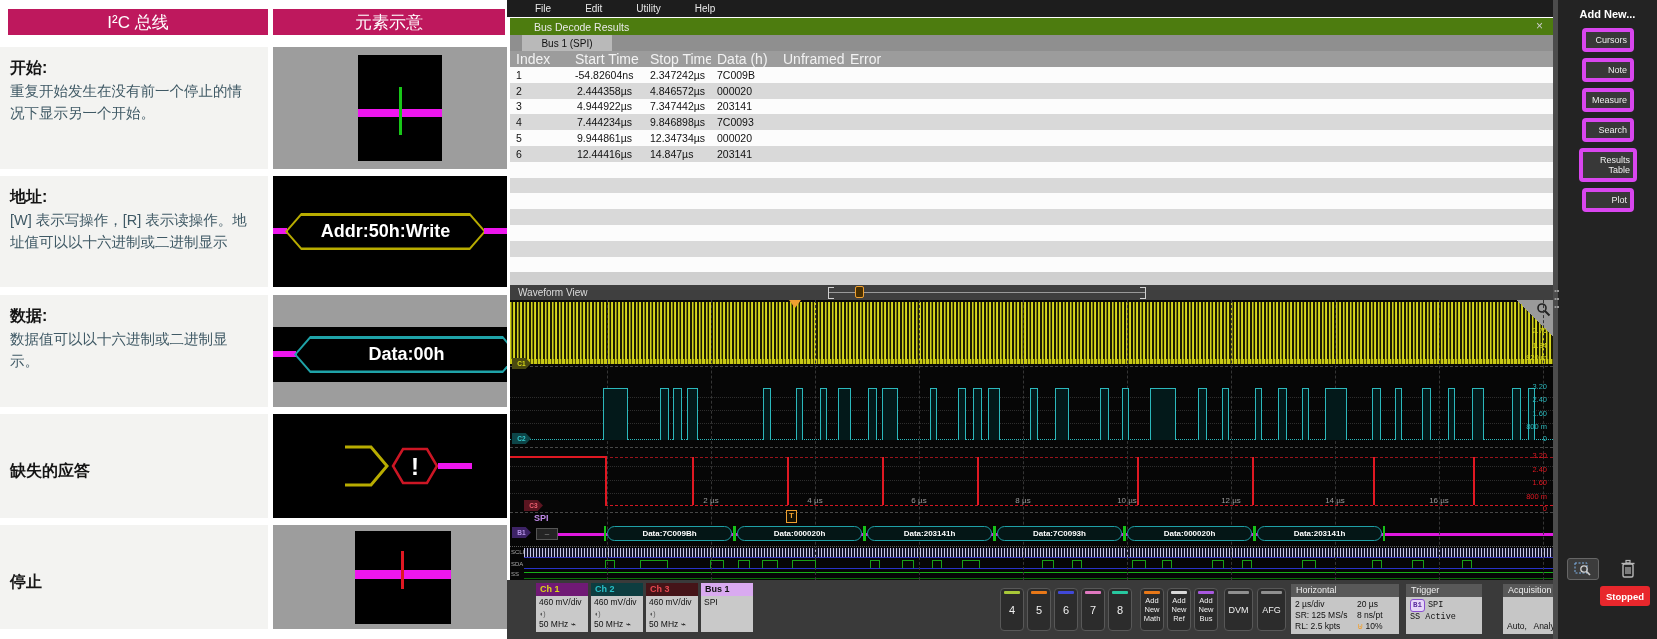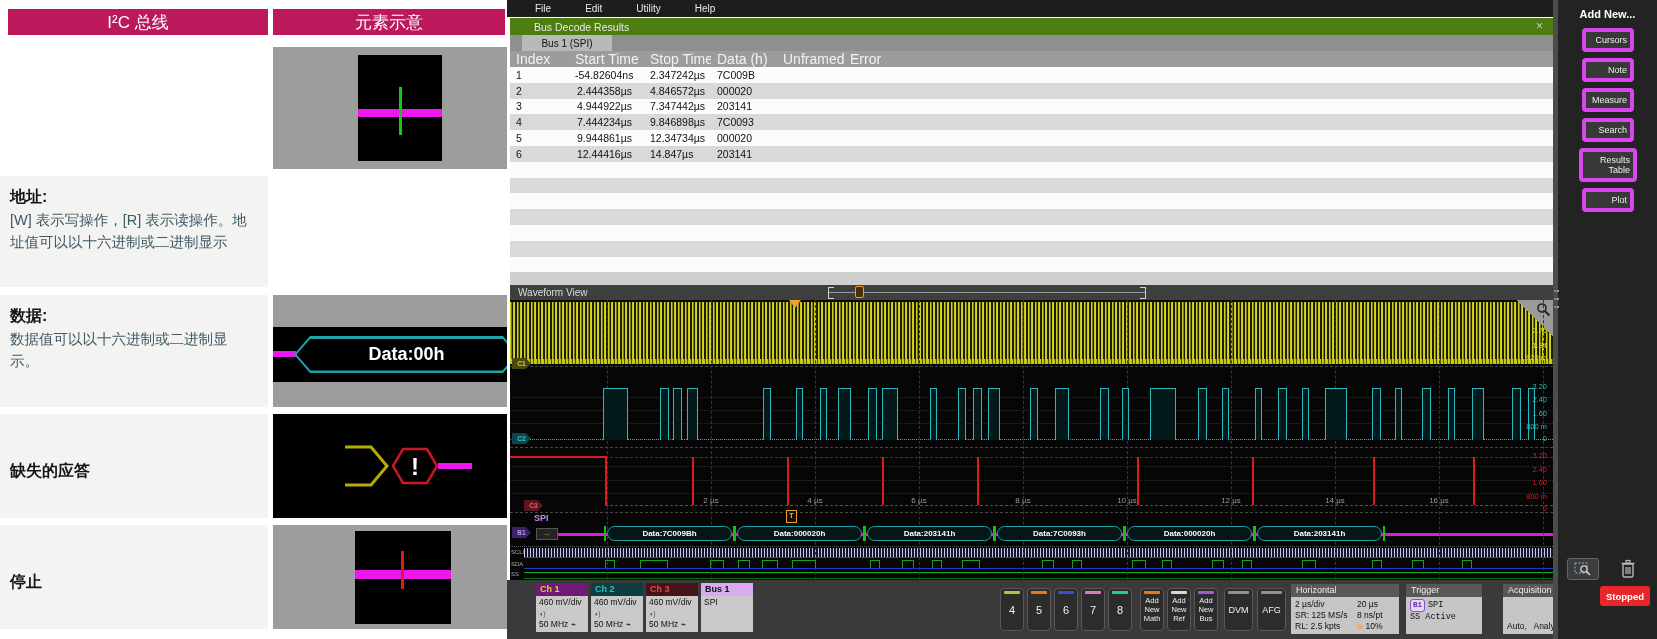--- a/index.html
+++ b/index.html
@@ -123,29 +123,40 @@
 </style>
 </head>
 <body>
 
 <div id="screen">
 
   <div id="doc">
     <div class="doc-head" id="doc-h1">I²C 总线</div>
     <div class="doc-head" id="doc-h2">元素示意</div>
 
+    <div class="dtc" style="top:47px;height:122px;">
+      <span class="dtitle">开始:</span>
+      <span>重复开始发生在没有前一个停止的情况下显示另一个开始。</span>
+    </div>
     <div class="dic graycell" style="top:47px;height:122px;">
       <div style="position:absolute;left:85px;top:8px;width:84px;height:106px;background:#000;"></div>
       <div style="position:absolute;left:85px;top:62px;width:84px;height:8px;background:#ee16ee;"></div>
       <div style="position:absolute;left:126px;top:40px;width:3px;height:48px;background:#18c618;"></div>
     </div>
 
     <div class="dtc" style="top:176px;height:111px;">
       <span class="dtitle">地址:</span>
       <span>[W] 表示写操作，[R] 表示读操作。地址值可以以十六进制或二进制显示</span>
+    </div>
+    <div class="dic blackcell" style="top:176px;height:111px;">
+      <div style="position:absolute;left:0;top:52px;width:14px;height:6px;background:#ee16ee;"></div>
+      <div class="hex" style="position:absolute;left:12px;top:37px;width:201px;height:37px;background:#b8ac00;">
+        <div class="hexin">Addr:50h:Write</div>
+      </div>
+      <div style="position:absolute;left:211px;top:52px;width:23px;height:6px;background:#ee16ee;"></div>
     </div>
 
     <div class="dtc" style="top:295px;height:112px;">
       <span class="dtitle">数据:</span>
       <span>数据值可以以十六进制或二进制显示。</span>
     </div>
     <div class="dic graycell" style="top:295px;height:112px;">
       <div style="position:absolute;left:0;top:32px;width:234px;height:55px;background:#000;"></div>
       <div style="position:absolute;left:0;top:56px;width:23px;height:6px;background:#ee16ee;"></div>
       <div class="hex" style="position:absolute;left:21px;top:41px;width:225px;height:37px;background:#1fa3a8;">

